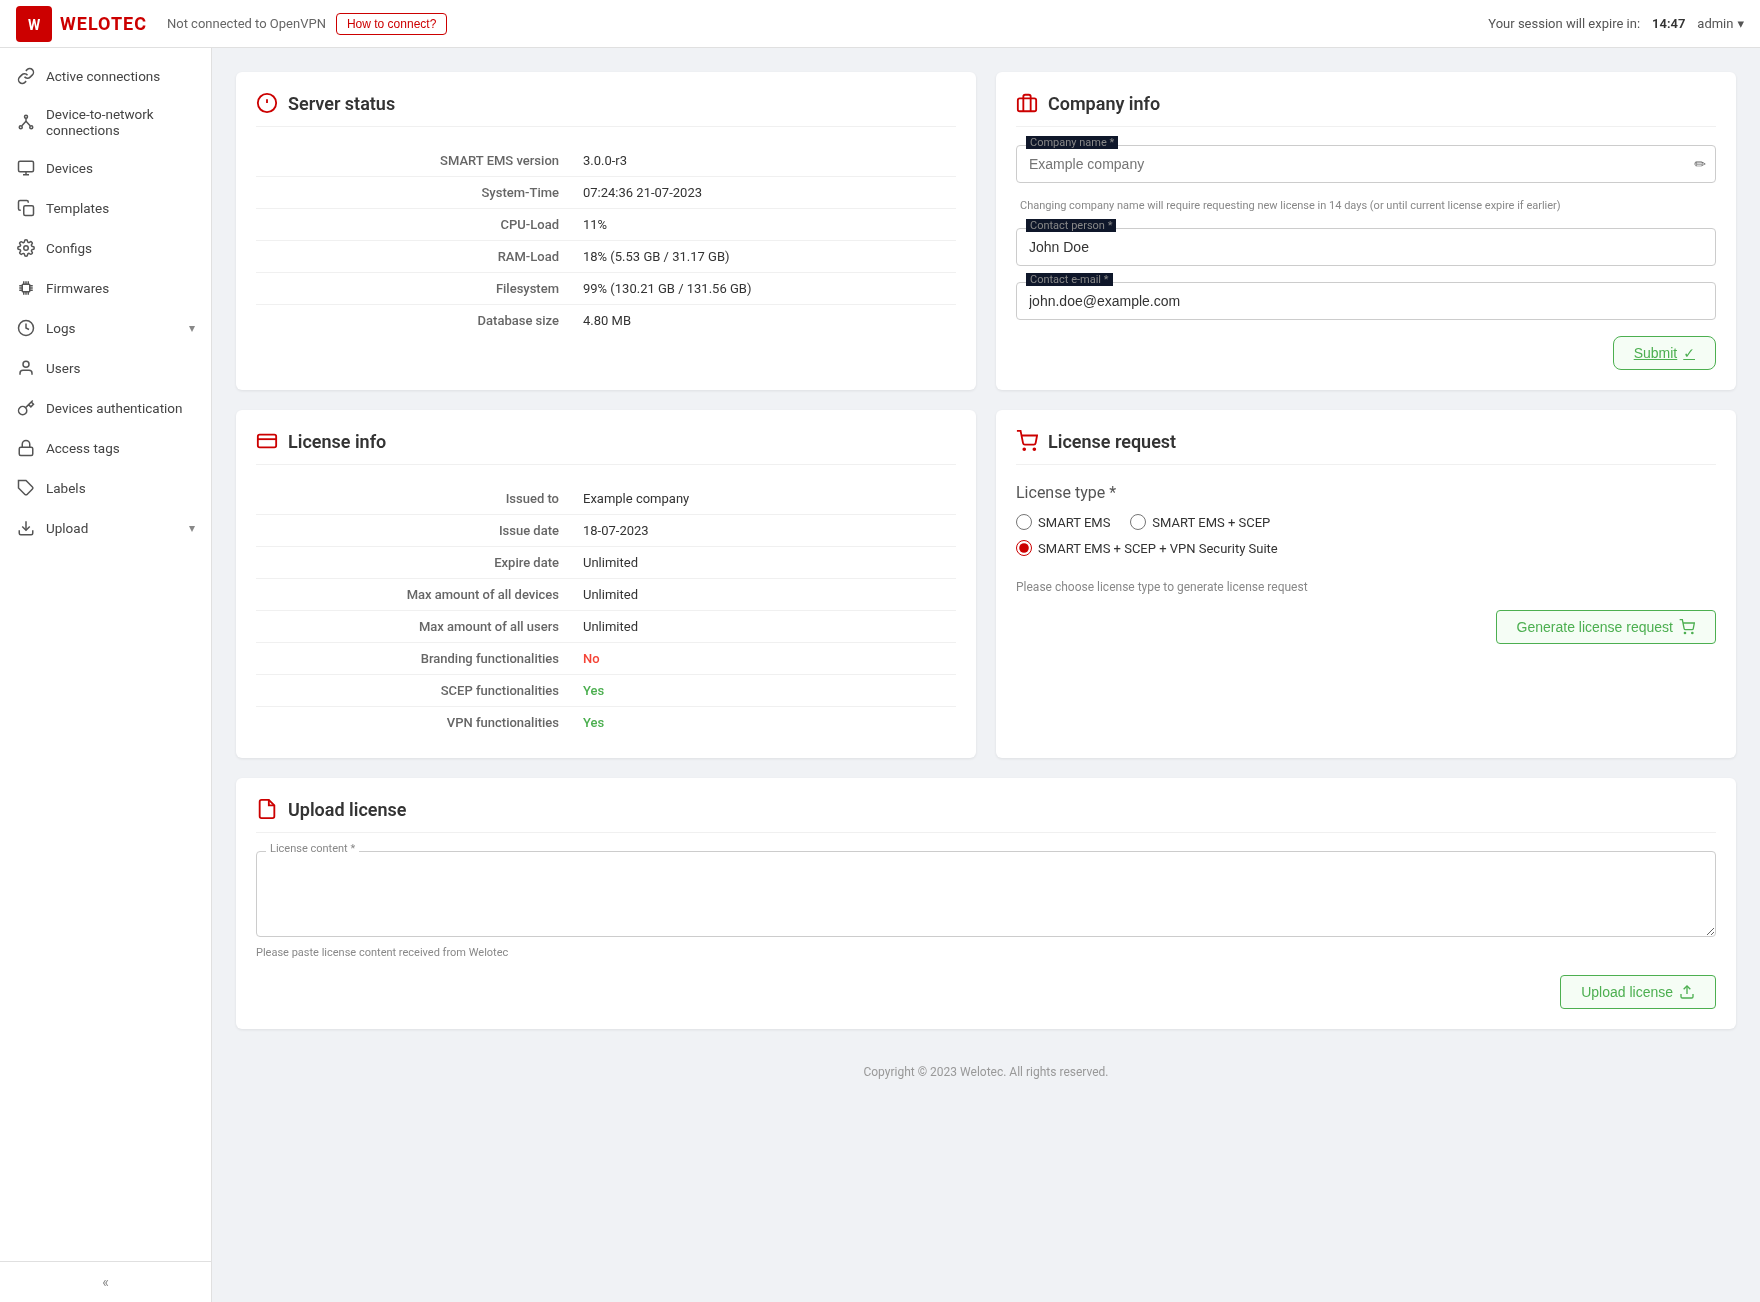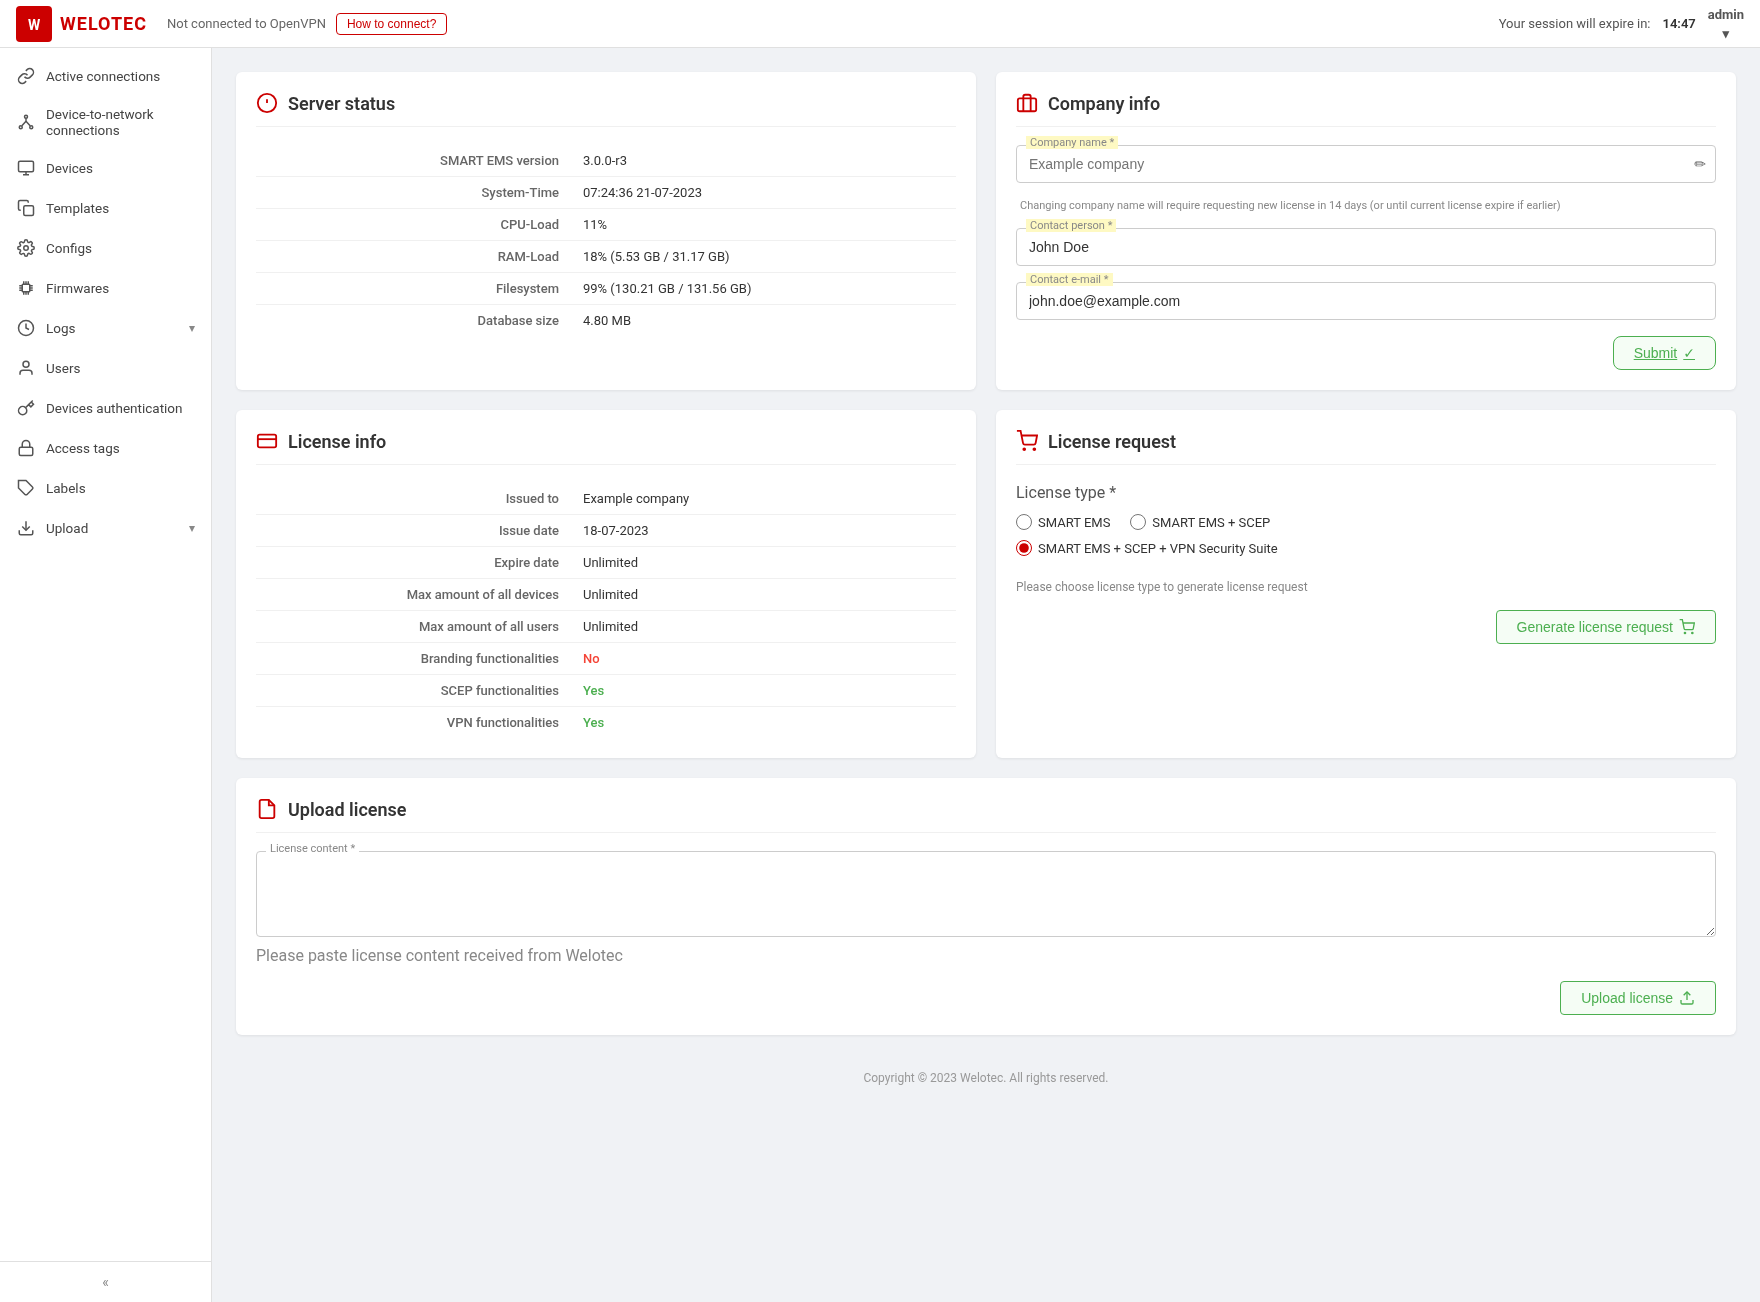--- a/index.html
+++ b/index.html
@@ -6,21 +6,21 @@
     body { font-family: -apple-system, BlinkMacSystemFont, 'Segoe UI', Roboto, sans-serif; background: #f0f2f5; color: #333; font-size: 14px; display: flex; flex-direction: column; height: 100vh; }
 
     
     .topbar { background: #fff; height: 48px; display: flex; align-items: center; padding: 0 16px; border-bottom: 1px solid #e0e0e0; position: fixed; top: 0; left: 0; right: 0; z-index: 100; }
     .topbar-logo { display: flex; align-items: center; gap: 8px; margin-right: 20px; }
     .logo-icon { width: 36px; height: 36px; }
     .topbar-vpn { color: #666; font-size: 13px; display: flex; align-items: center; gap: 10px; }
     .topbar-vpn-btn { border: 1px solid #c00; color: #c00; background: transparent; padding: 3px 10px; border-radius: 4px; cursor: pointer; font-size: 12px; }
     .topbar-right { margin-left: auto; display: flex; align-items: center; gap: 12px; font-size: 13px; color: #555; }
     .session-timer { font-weight: 600; color: #333; }
-    .admin-btn { display: flex; align-items: center; gap: 4px; cursor: pointer; font-weight: 700; flex-direction: column; }
+    .admin-btn { display: flex; align-items: center; gap: 4px; cursor: pointer; font-weight: 400; }
 
     
     .layout { display: flex; margin-top: 48px; height: calc(100vh - 48px); }
 
     
     .sidebar { width: 212px; background: #fff; border-right: 1px solid #e0e0e0; display: flex; flex-direction: column; overflow-y: auto; flex-shrink: 0; }
     .sidebar-nav { flex: 1; padding: 8px 0; }
     .sidebar-item { display: flex; align-items: center; gap: 10px; padding: 10px 16px; cursor: pointer; color: #444; font-size: 13.5px; border-radius: 0; transition: background 0.15s; }
     .sidebar-item .icon { width: 20px; height: 20px; display: flex; align-items: center; justify-content: center; flex-shrink: 0; }
     .sidebar-item-label { flex: 1; }
@@ -37,21 +37,21 @@
     
     .info-table { width: 100%; border-collapse: collapse; }
     .info-table tr { border-bottom: 1px solid #f0f0f0; }
     .info-table tr:last-child { border-bottom: none; }
     .info-table td { padding: 8px 12px; font-size: 13px; }
     .info-table td:first-child { text-align: right; color: #666; width: 45%; font-weight: 500; }
     .info-table td:last-child { color: #333; }
 
     
     .form-group { margin-bottom: 16px; position: relative; }
-    .form-label { position: absolute; top: -9px; left: 10px; background: #fef9c3; padding: 0 4px; font-size: 11px; color: #888; }
+    .form-label { position: absolute; top: -9px; left: 10px; background: #0f172a; padding: 0 4px; font-size: 11px; color: #888; }
     .form-input { width: 100%; border: 1px solid #ccc; border-radius: 4px; padding: 10px 12px; font-size: 14px; color: #333; outline: none; }
     .form-hint { font-size: 11px; color: #888; margin-top: 4px; padding-left: 4px; }
     .form-input-with-icon { position: relative; }
     .form-input-icon { position: absolute; right: 10px; top: 50%; transform: translateY(-50%); color: #666; cursor: pointer; }
     .submit-btn { display: flex; align-items: center; justify-content: flex-end; }
     .btn-green { background: #f5fdf5; border: 1px solid #4caf50; color: #4caf50; padding: 8px 20px; border-radius: 8px; cursor: pointer; display: flex; align-items: center; gap: 6px; font-size: 14px; text-decoration: underline; }
 
     
     .badge-no { color: #f44336; font-weight: 500; }
     .badge-yes { color: #4caf50; font-weight: 500; }
@@ -63,21 +63,21 @@
     .radio-item input[type="radio"] { accent-color: #c00; width: 16px; height: 16px; }
     .radio-row2 { margin-bottom: 15px; }
     .license-hint { font-size: 12px; color: #888; margin-top: 24px; margin-bottom: 16px; }
     .gen-license-btn { background: #f5fdf5; border: 1px solid #4caf50; color: #4caf50; padding: 8px 20px; border-radius: 4px; cursor: pointer; display: flex; align-items: center; gap: 6px; font-size: 14px; margin-left: auto; }
 
     
     .full-width { grid-column: 1 / -1; }
     .license-textarea { width: 100%; min-height: 80px; border: 1px solid #ccc; border-radius: 4px; padding: 10px 12px; font-size: 14px; color: #333; resize: vertical; outline: none; }
     .textarea-wrapper { position: relative; margin-bottom: 6px; }
     .textarea-label { position: absolute; top: -9px; left: 10px; background: #fff; padding: 0 4px; font-size: 11px; color: #888; }
-    .upload-hint { font-size: 16px; color: #888; margin-bottom: 16px; }
+    .upload-hint { font-size: 11px; color: #888; margin-bottom: 16px; }
     .upload-btn { background: #f5fdf5; border: 1px solid #4caf50; color: #4caf50; padding: 8px 20px; border-radius: 4px; cursor: pointer; display: flex; align-items: center; gap: 6px; font-size: 14px; margin-left: auto; }
 
     
     .footer { text-align: center; padding: 16px; font-size: 12px; color: #999; }
 
     
     svg { display: block; }
 
     
     .welotec-text { color: #c00; font-weight: 700; font-size: 18px; letter-spacing: 1px; }

